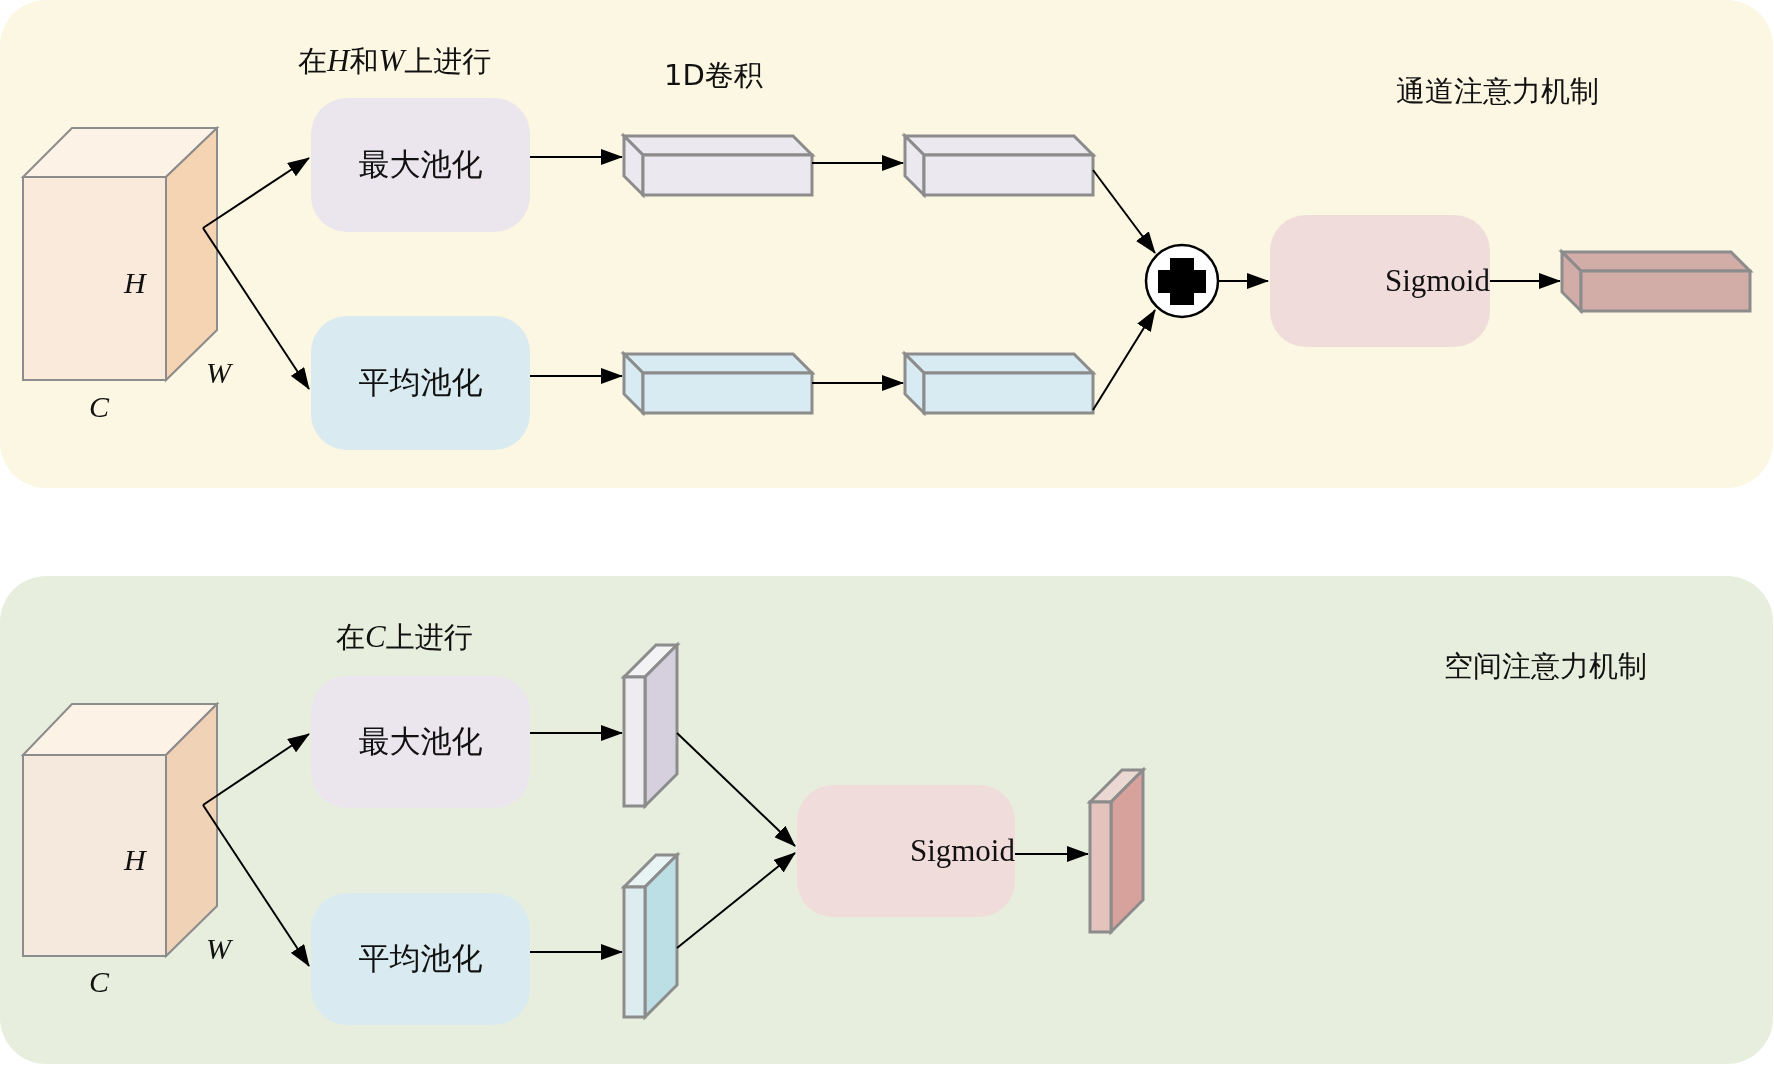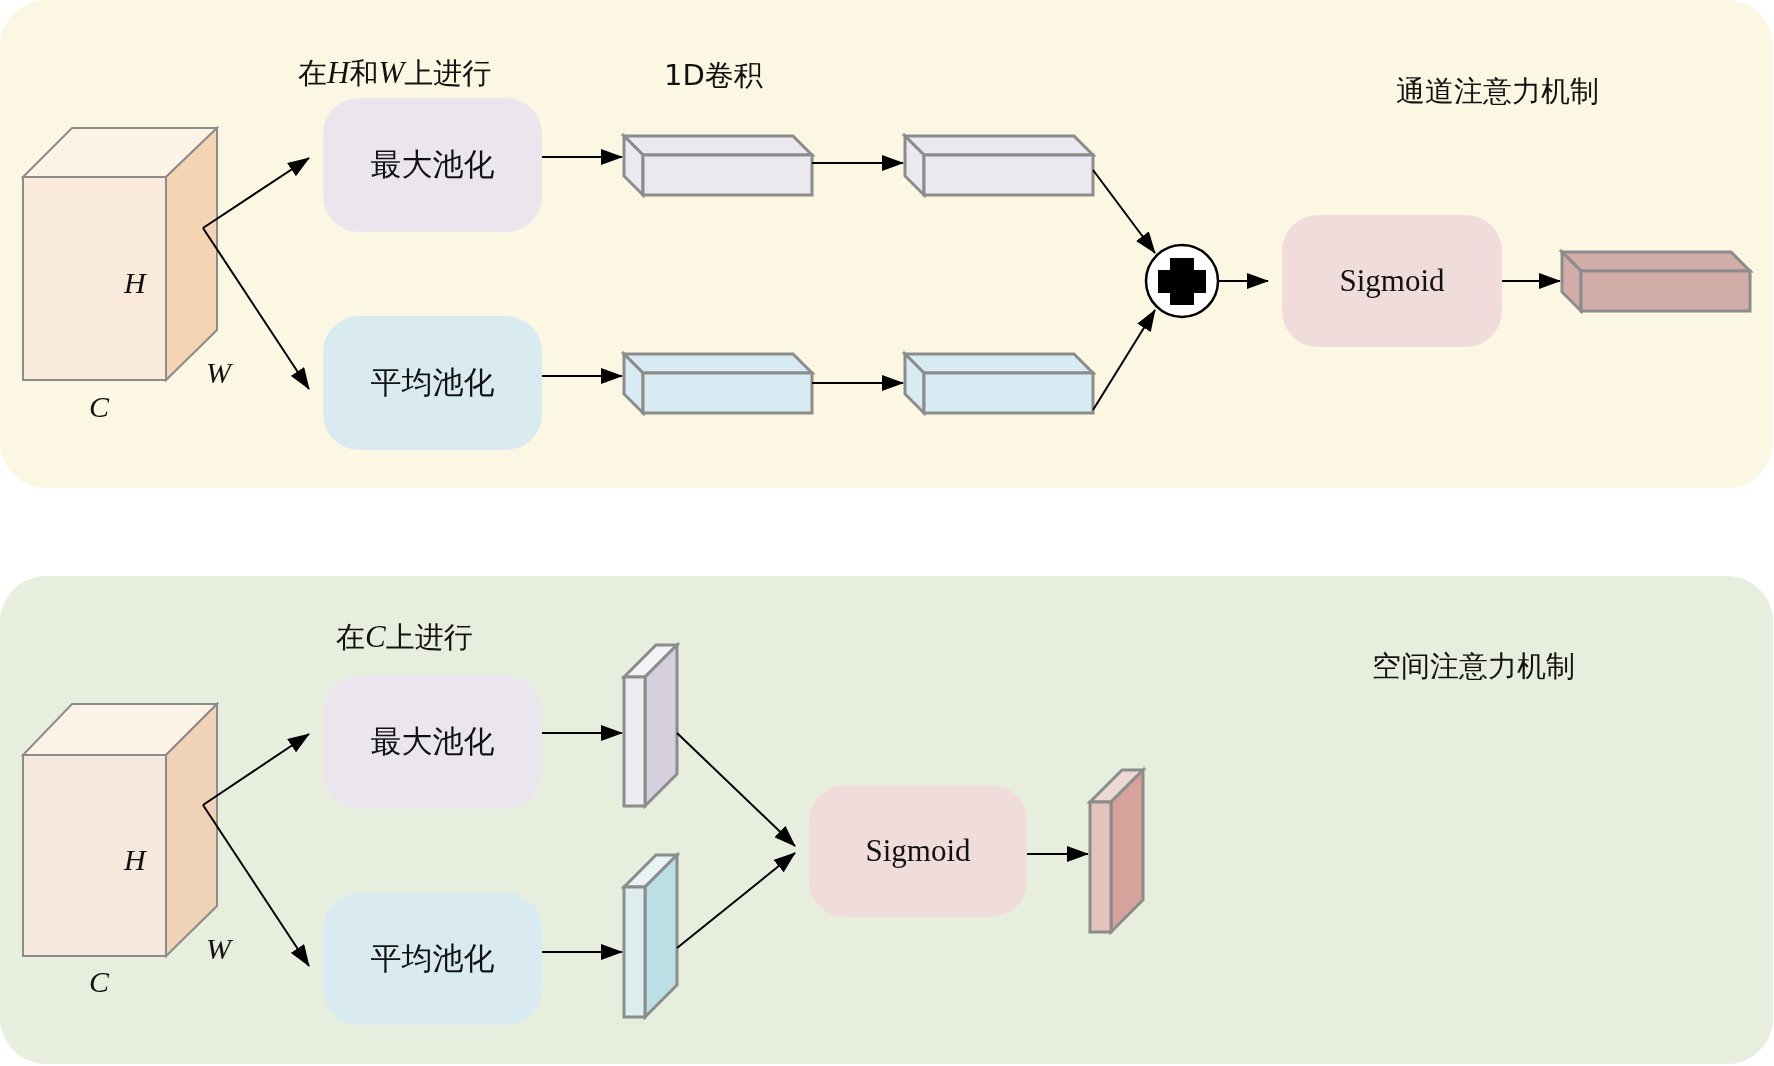--- a/index.html
+++ b/index.html
@@ -1,21 +1,21 @@
 <!DOCTYPE html>
 <html><head>
 <meta charset="utf-8">
 <style>
   html, body { margin: 0; padding: 0; background: #ffffff; }
   body { width: 1774px; height: 1066px; position: relative; overflow: hidden; font-family: "DejaVu Serif", "Liberation Serif", serif; }
   .panel { position: absolute; border-radius: 46px; }
   #panel-top { left: 0; top: 0; width: 1773px; height: 488px; background: #fcf7e2; }
   #panel-bottom { left: 0; top: 576px; width: 1773px; height: 488px; background: #e8eedd; }
-  .box { position: absolute; border-radius: 36px; display: flex; align-items: center; justify-content: center; font-size: 31px; color: #111; font-family: "DejaVu Sans", "Liberation Sans", sans-serif; margin-left: 12px; }
-  .box.latin { font-family: "Liberation Serif", "DejaVu Serif", serif; font-size: 31px; }
+  .box { position: absolute; border-radius: 36px; display: flex; align-items: center; justify-content: center; font-size: 31px; color: #111; font-family: "DejaVu Sans", "Liberation Sans", sans-serif; }
+  .box.latin { font-family: "Liberation Serif", "DejaVu Serif", serif; font-size: 31px; justify-content: flex-end; }
   .label { position: absolute; color: #111; white-space: nowrap; font-size: 29px; font-family: "DejaVu Sans", "Liberation Sans", sans-serif; }
   .label .it { font-family: "Liberation Serif", "DejaVu Serif", serif; font-style: italic; font-size: 31px; }
   .var { position: absolute; font-family: "Liberation Serif", "DejaVu Serif", serif; font-style: italic; font-size: 30px; color: #111; }
   svg#diagram { position: absolute; left: 0; top: 0; }
 </style>
 </head>
 <body>
 
 <div id="panel-top" class="panel" style="background: rgb(252, 247, 226);"></div>
 <div id="panel-bottom" class="panel" style="background: rgb(232, 238, 221);"></div>
@@ -113,21 +113,21 @@
 
   <line x1="1015" y1="854" x2="1088" y2="854" stroke="#000" stroke-width="2" marker-end="url(#arrowhead-big)"></line>
 
   <g>
     <polygon points="1090,802 1122,770 1143,770 1111,802" fill="#ecd8d2" stroke="#8c8c8c" stroke-width="3"></polygon>
     <polygon points="1111,802 1143,770 1143,900 1111,932" class="c-sp-out-side" stroke="#8c8c8c" stroke-width="3" fill="#d7a19c"></polygon>
     <rect x="1090" y="802" width="21" height="130" class="c-sp-out-front" stroke="#8c8c8c" stroke-width="3" fill="#e4c3bd"></rect>
   </g>
 </svg>
 
-<div class="label" style="left:298px; top:42px;margin-top:12px;">
+<div class="label" style="left:298px; top:42px;">
   <span>在</span><span class="it">H</span><span>和</span><span class="it">W</span><span>上进行</span>
 </div>
 <div class="label" style="left:664px; top:56px;">1D卷积</div>
 <div class="label" style="left:1396px; top:72px;">通道注意力机制</div>
 
 <div class="box" style="left:311px; top:98px; width:219px; height:134px; background:#ebe6ee;">
   <span>最大池化</span>
 </div>
 <div class="box" style="left:311px; top:316px; width:219px; height:134px; background:#d9ebf0;">
   <span>平均池化</span>
@@ -136,21 +136,21 @@
   <span>Sigmoid</span>
 </div>
 
 <div class="var" style="left:124px; top:266px;">H</div>
 <div class="var" style="left:206px; top:356px;">W</div>
 <div class="var" style="left:89px; top:390px;">C</div>
 
 <div class="label" style="left:336px; top:618px;">
   <span>在</span><span class="it">C</span><span>上进行</span>
 </div>
-<div class="label" style="left:1372px; top:647px;">空间注意力机制</div>
+<div class="label" style="left:1444px; top:647px;">空间注意力机制</div>
 
 <div class="box" style="left:311px; top:676px; width:219px; height:132px; background:#ebe6ee;">
   <span>最大池化</span>
 </div>
 <div class="box" style="left:311px; top:893px; width:219px; height:132px; background:#d9ebf0;">
   <span>平均池化</span>
 </div>
 <div class="box latin" style="left:797px; top:785px; width:218px; height:132px; background:#f0dcdb;">
   <span>Sigmoid</span>
 </div>

